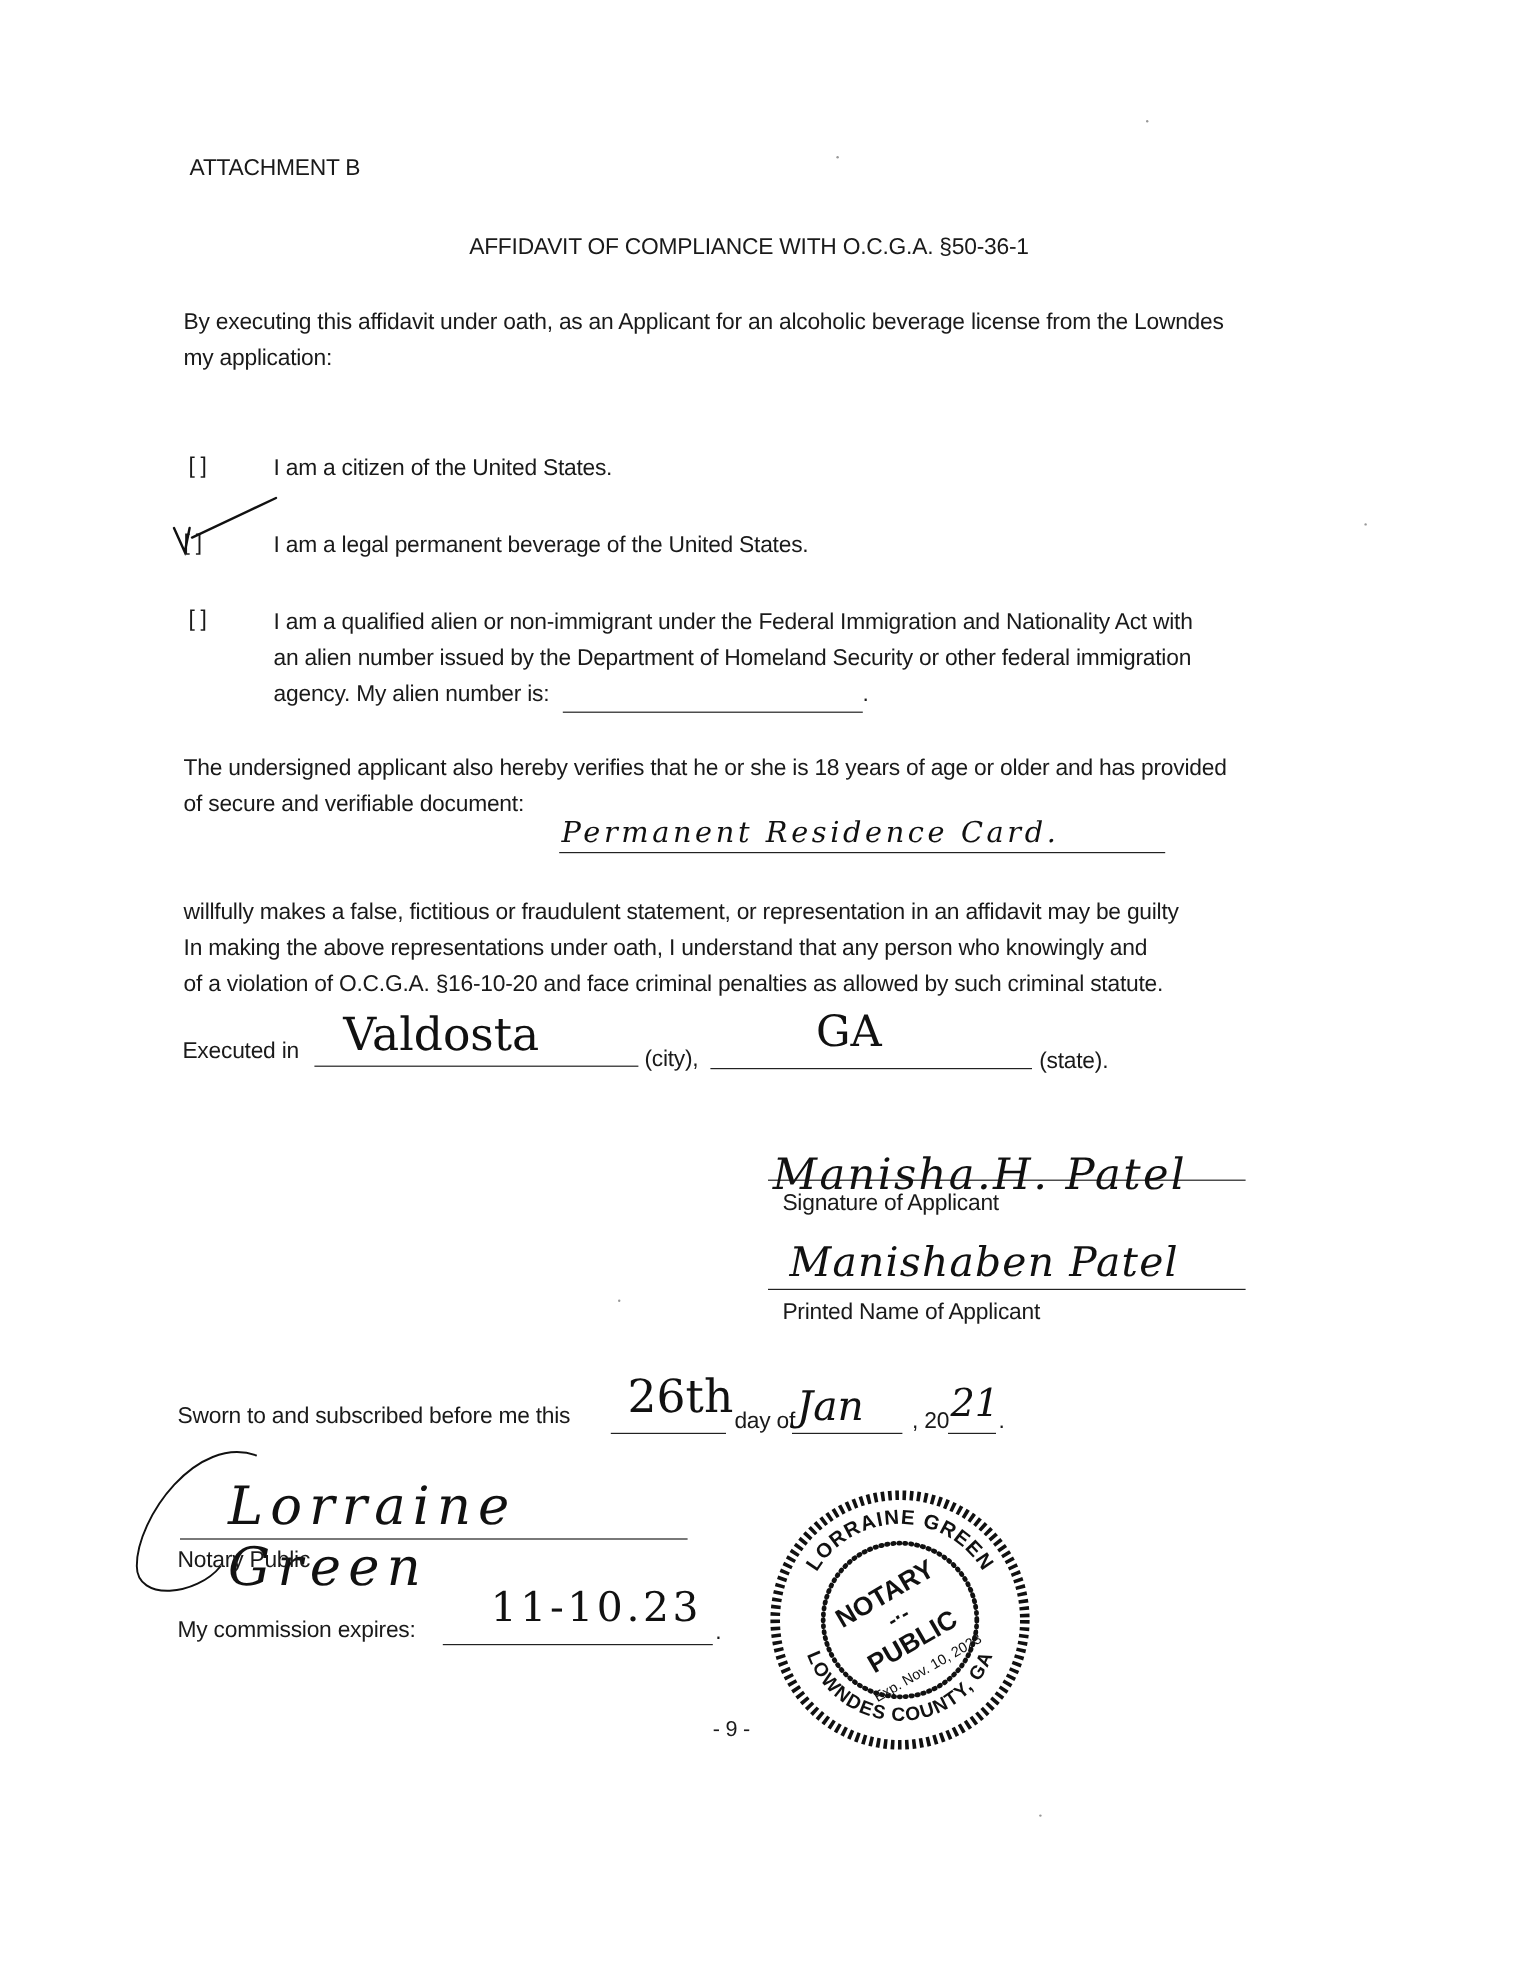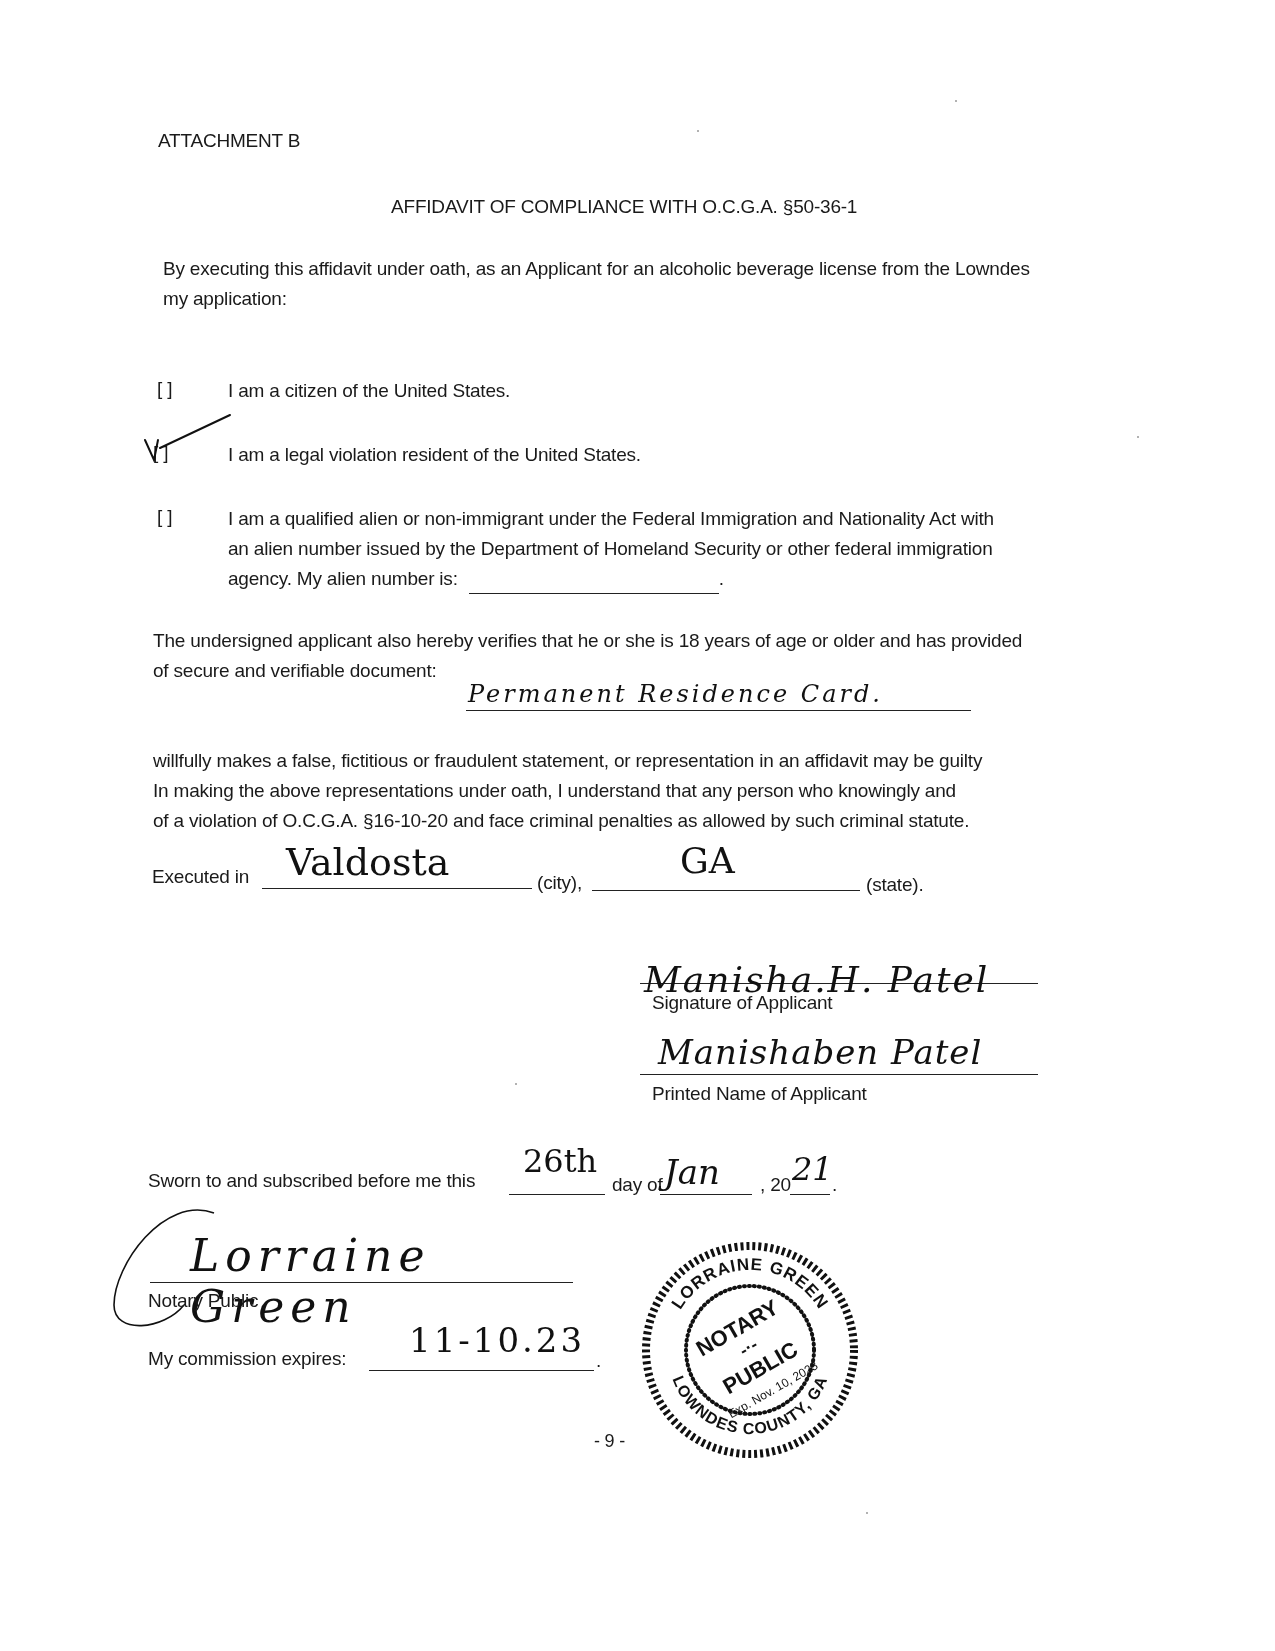--- a/index.html
+++ b/index.html
@@ -13,33 +13,33 @@
   .para span { display: block; }
   .checkbox { font-size: 19px; }
   .speck { position: absolute; width: 2px; height: 2px; background: #999; border-radius: 1px; }
 </style>
 </head>
 <body>
 
 <div class="abs txt" style="left:158px; top:126px;">ATTACHMENT B</div>
 <div class="abs txt" style="left:391px; top:192px;">AFFIDAVIT OF COMPLIANCE WITH O.C.G.A. §50-36-1</div>
 
-<div class="abs txt para" style="left:163px; top:254px;">
+<div class="abs txt para" style="left:153px; top:254px;">
   <span>By executing this affidavit under oath, as an Applicant for an alcoholic beverage license from the Lowndes</span>
   <span style="text-align:left">my application:</span>
 </div>
 
 <div class="abs txt checkbox" style="left:157px; top:374px;">[ ]</div>
 <div class="abs txt" style="left:228px; top:376px;">I am a citizen of the United States.</div>
 
 <div class="abs txt checkbox" style="left:153px; top:438px;">[ ]</div>
 <svg class="abs" style="left:140px; top:410px;" width="95" height="55">
   <path d="M5 30 L14 50 L18 30 M20 38 L90 5" stroke="#111" stroke-width="2" fill="none" stroke-linecap="round"></path>
 </svg>
-<div class="abs txt" style="left:228px; top:440px;">I am a legal violation resident of the United States.</div>
+<div class="abs txt" style="left:228px; top:440px;">I am a legal permanent beverage of the United States.</div>
 
 <div class="abs txt checkbox" style="left:157px; top:502px;">[ ]</div>
 <div class="abs txt" style="left:228px; top:504px; width:851px; text-align:justify;">
   <span style="display:block">I am a qualified alien or non-immigrant under the Federal Immigration and Nationality Act with</span>
   <span style="display:block">an alien number issued by the Department of Homeland Security or other federal immigration</span>
   <span style="display:inline">agency.  My alien number is:</span>
   <span style="display:inline-block; width:250px; height:22px; vertical-align:bottom; margin-left:6px;" class="uline"></span><span>.</span>
 </div>
 
 <div class="abs txt para" style="left:153px; top:626px; width:926px;">
@@ -71,21 +71,21 @@
 </div>
 <div class="abs txt" style="left:652px; top:988px;">Signature of Applicant</div>
 
 <div class="abs uline" style="left:640px; top:1038px; width:398px; height:36px;">
   <span class="hand" style="position:absolute; left:18px; top:-6px; font-size:34px; letter-spacing:1px;">Manishaben Patel</span>
 </div>
 <div class="abs txt" style="left:652px; top:1079px;">Printed Name of Applicant</div>
 
 <div class="abs txt" style="left:148px; top:1166px;">Sworn to and subscribed before me this</div>
 <div class="abs uline" style="left:509px; top:1166px; width:96px; height:28px;">
-  <span class="hand" style="position:absolute; left:14px; top:-24px; font-size:32px; font-style:normal;">26th</span>
+  <span class="hand" style="position:absolute; left:14px; top:-24px; font-size:38px; font-style:normal;">26th</span>
 </div>
 <div class="abs txt" style="left:612px; top:1170px;">day of</div>
 <div class="abs uline" style="left:660px; top:1166px; width:92px; height:28px;">
   <span class="hand" style="position:absolute; left:4px; top:-14px; font-size:34px;">Jan</span>
 </div>
 <div class="abs txt" style="left:760px; top:1170px;">, 20</div>
 <div class="abs uline" style="left:790px; top:1168px; width:40px; height:26px;">
   <span class="hand" style="position:absolute; left:2px; top:-18px; font-size:32px;">21</span>
 </div>
 <div class="abs txt" style="left:832px; top:1170px;">.</div>

